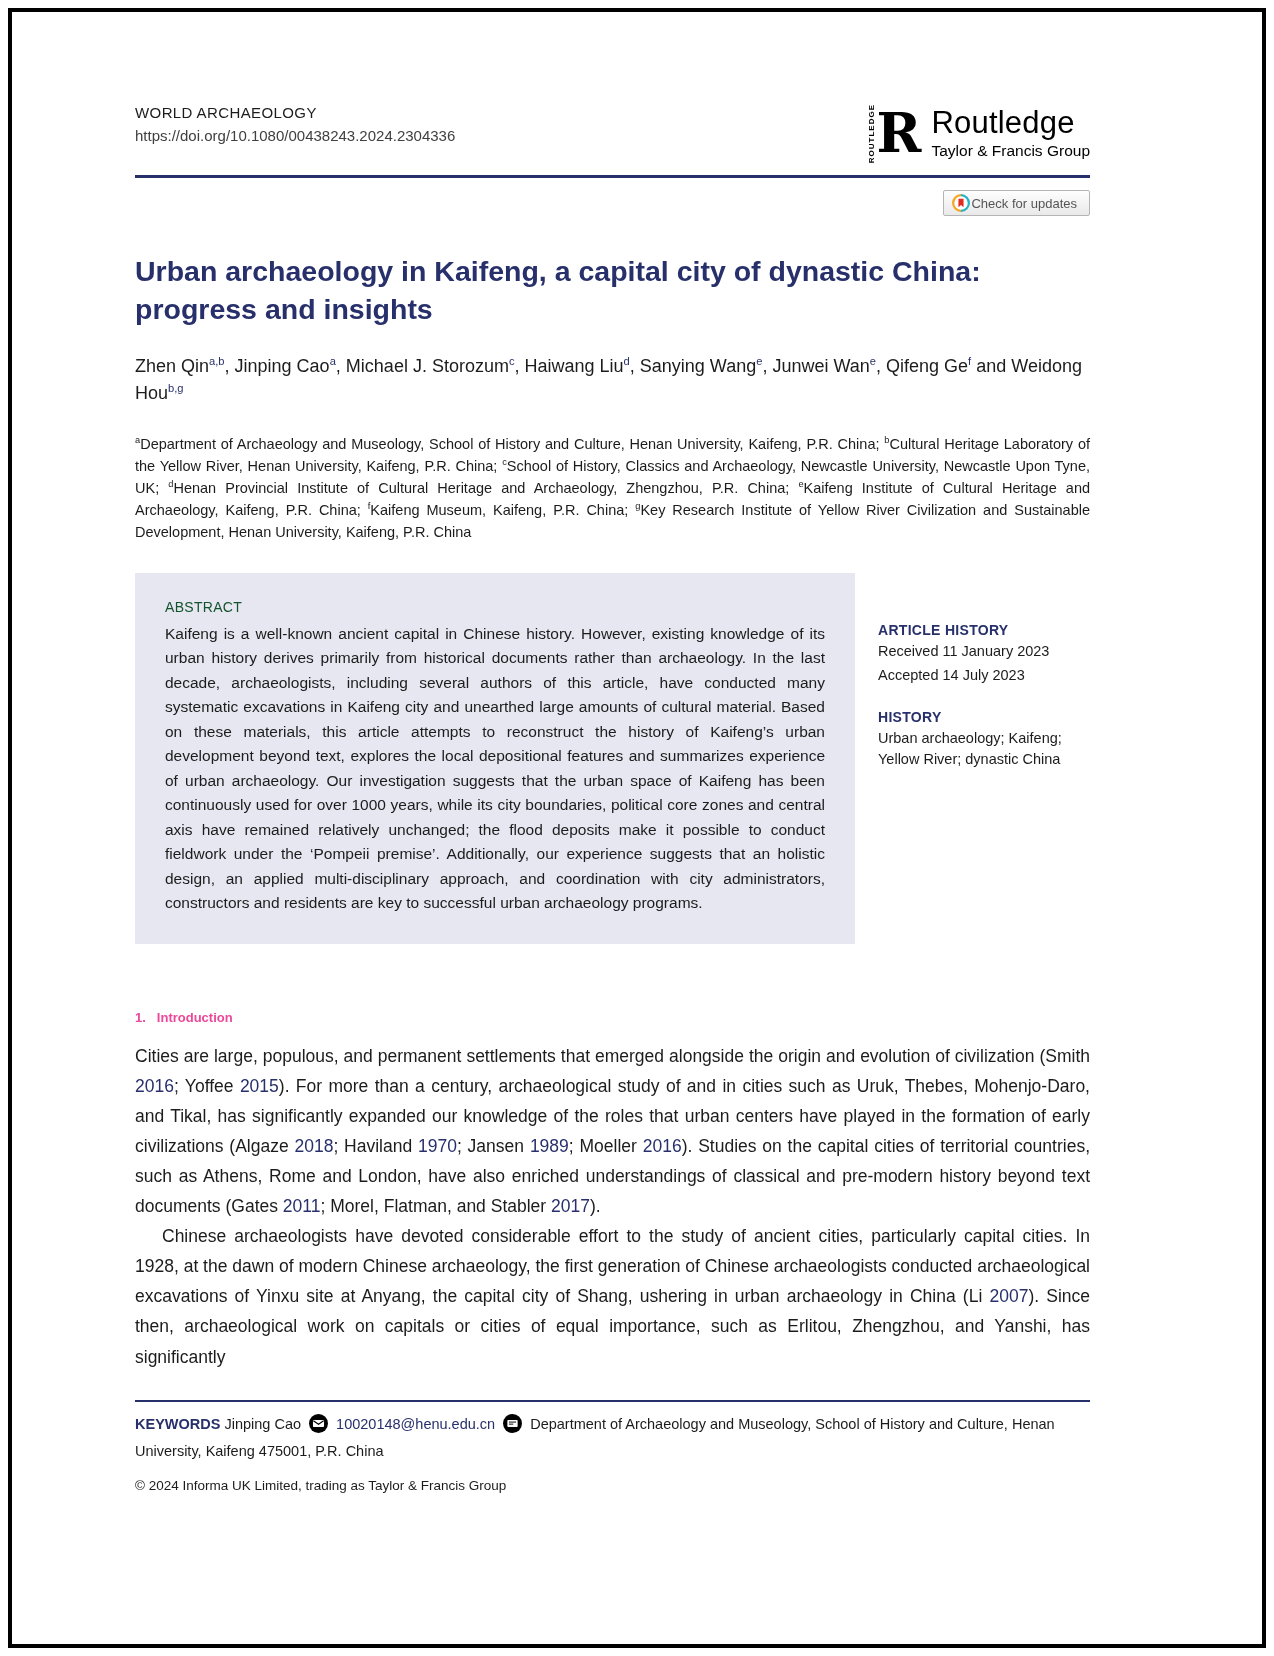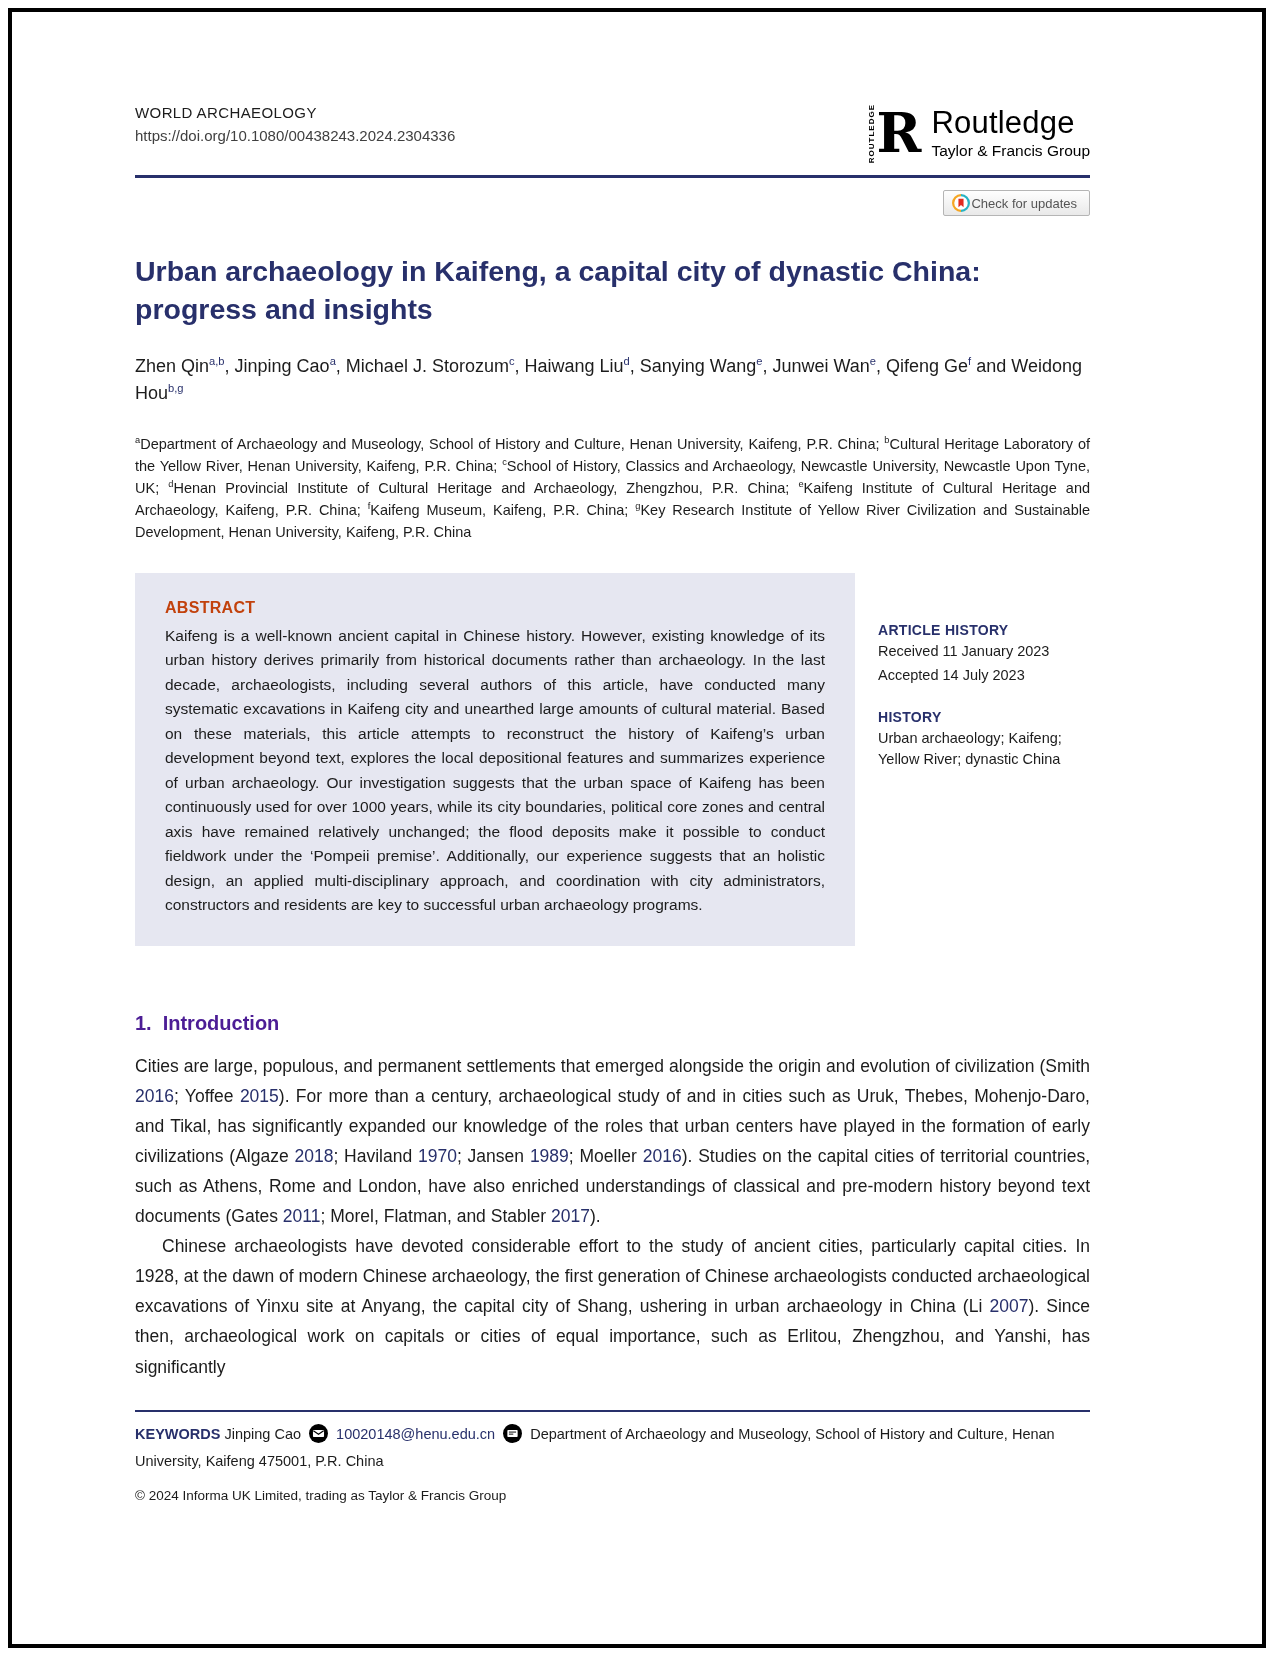--- a/index.html
+++ b/index.html
@@ -44,30 +44,30 @@
 
   .authors { margin-top:24px; font-size:18px; line-height:1.5; color:#1c1c1c; }
   .authors sup { color:#28306B; font-size:62%; }
 
   .affiliations { margin-top:26px; font-size:14.5px; line-height:1.52; text-align:justify; color:#1c1c1c; }
   .affiliations sup { color:#1c1c1c; font-size:64%; }
 
   
   .abstract-row { margin-top:30px; display:flex; align-items:flex-start; }
   .abstract-box { width:720px; background:#e6e7f1; padding:26px 30px 28px 30px; }
-  .abstract-heading { font-size:16px; font-weight:bold; color:#c2410c; letter-spacing:0.3px; }
+  .abstract-heading { font-size:14px; font-weight:normal; color:#14532d; letter-spacing:0.3px; }
   .abstract-text { margin-top:7px; font-size:15.5px; line-height:1.58; text-align:justify; color:#1c1c1c; }
 
   .sidebar { flex:1; padding:26px 0 0 23px; }
   .sidebar-heading { font-size:14px; font-weight:bold; color:#28306B; letter-spacing:0.3px;margin-top:23px; }
   .sidebar-text { font-size:14.5px; line-height:1.45; color:#1c1c1c; margin-top:3px; }
   .sidebar-block + .sidebar-block { margin-top:20px; }
 
   
-  .section-heading { margin-top:66px; font-size:20px; font-weight:bold; color:#4c1d95; }
+  .section-heading { margin-top:66px; font-size:13px; font-weight:bold; color:#ec4899; }
   .section-heading .num { margin-right:11px; }
   .body-para { margin-top:16px; font-size:17.5px; line-height:1.72; text-align:justify; color:#1c1c1c; }
   .body-para.indent { margin-top:0; text-indent:27px; }
   a.cite { color:#28306B; text-decoration:none; cursor:pointer; }
 
   
   .footer-rule { margin-top:28px; height:2.5px; background:#28306B; }
   .contact { margin-top:11px; font-size:14.5px; line-height:1.6; color:#1c1c1c; }
   .contact-label { font-weight:bold; color:#28306B; }
   .contact .icon { display:inline-block; vertical-align:-4px; margin:0 4px; }

